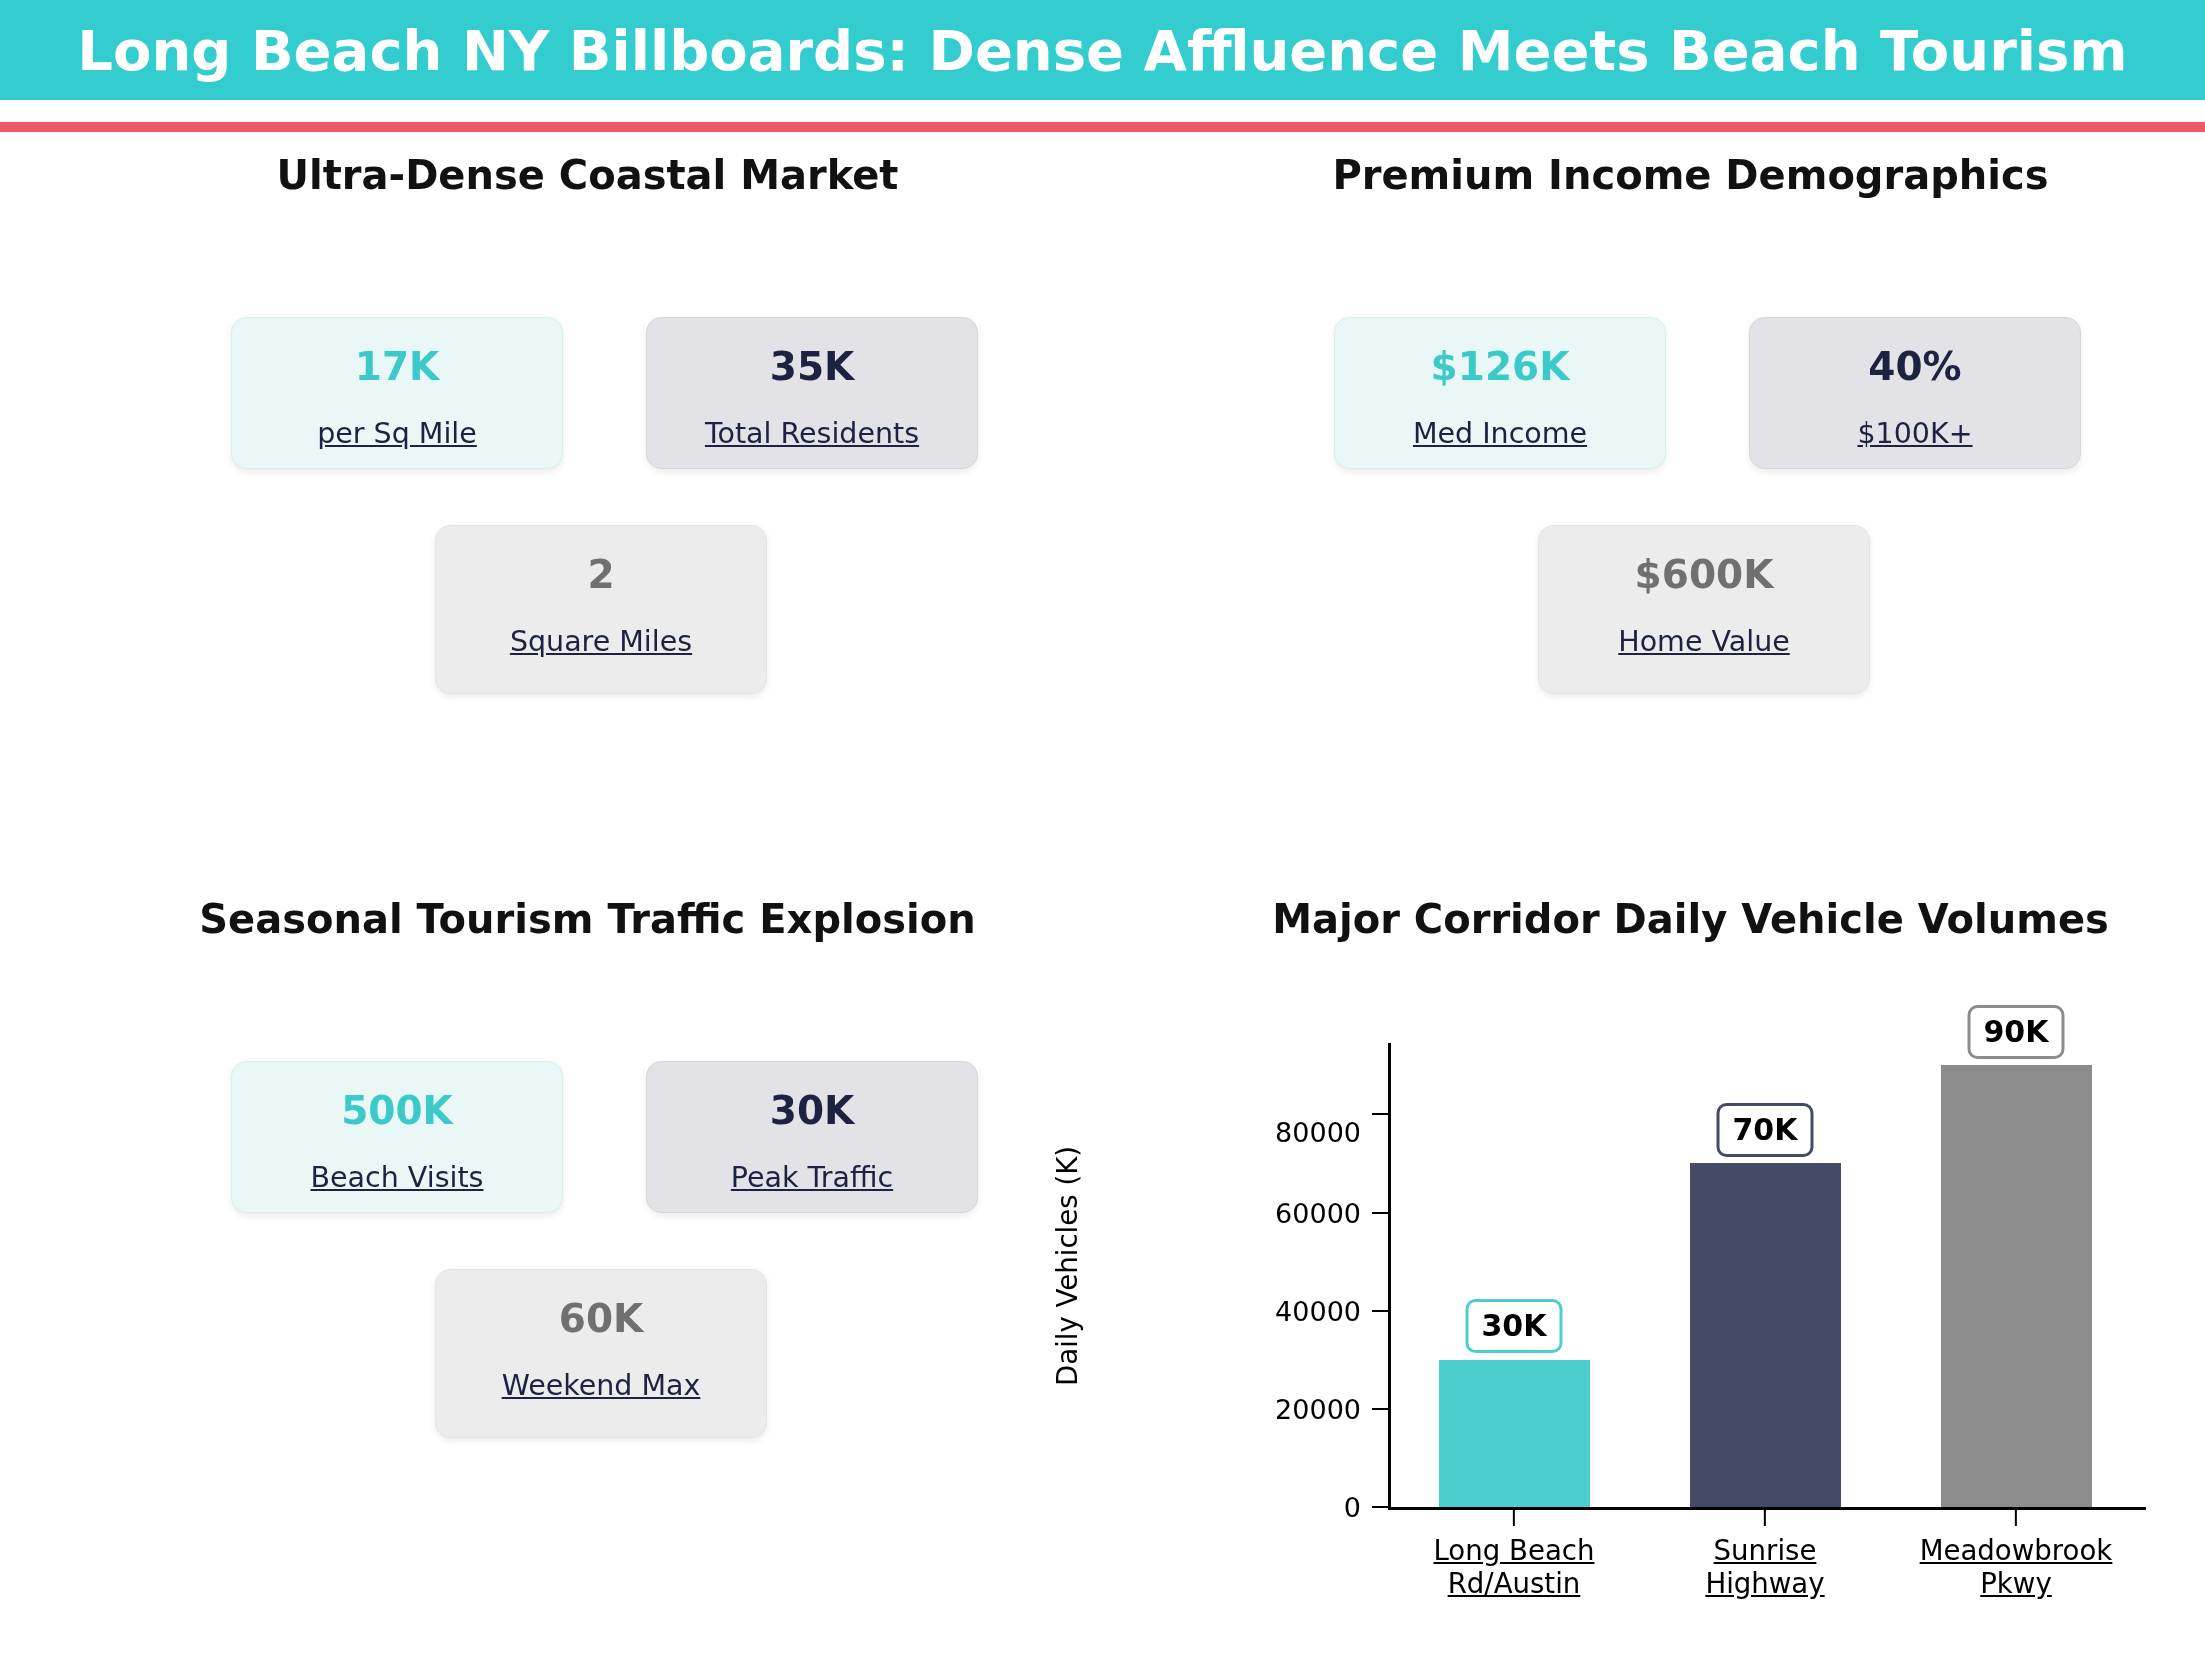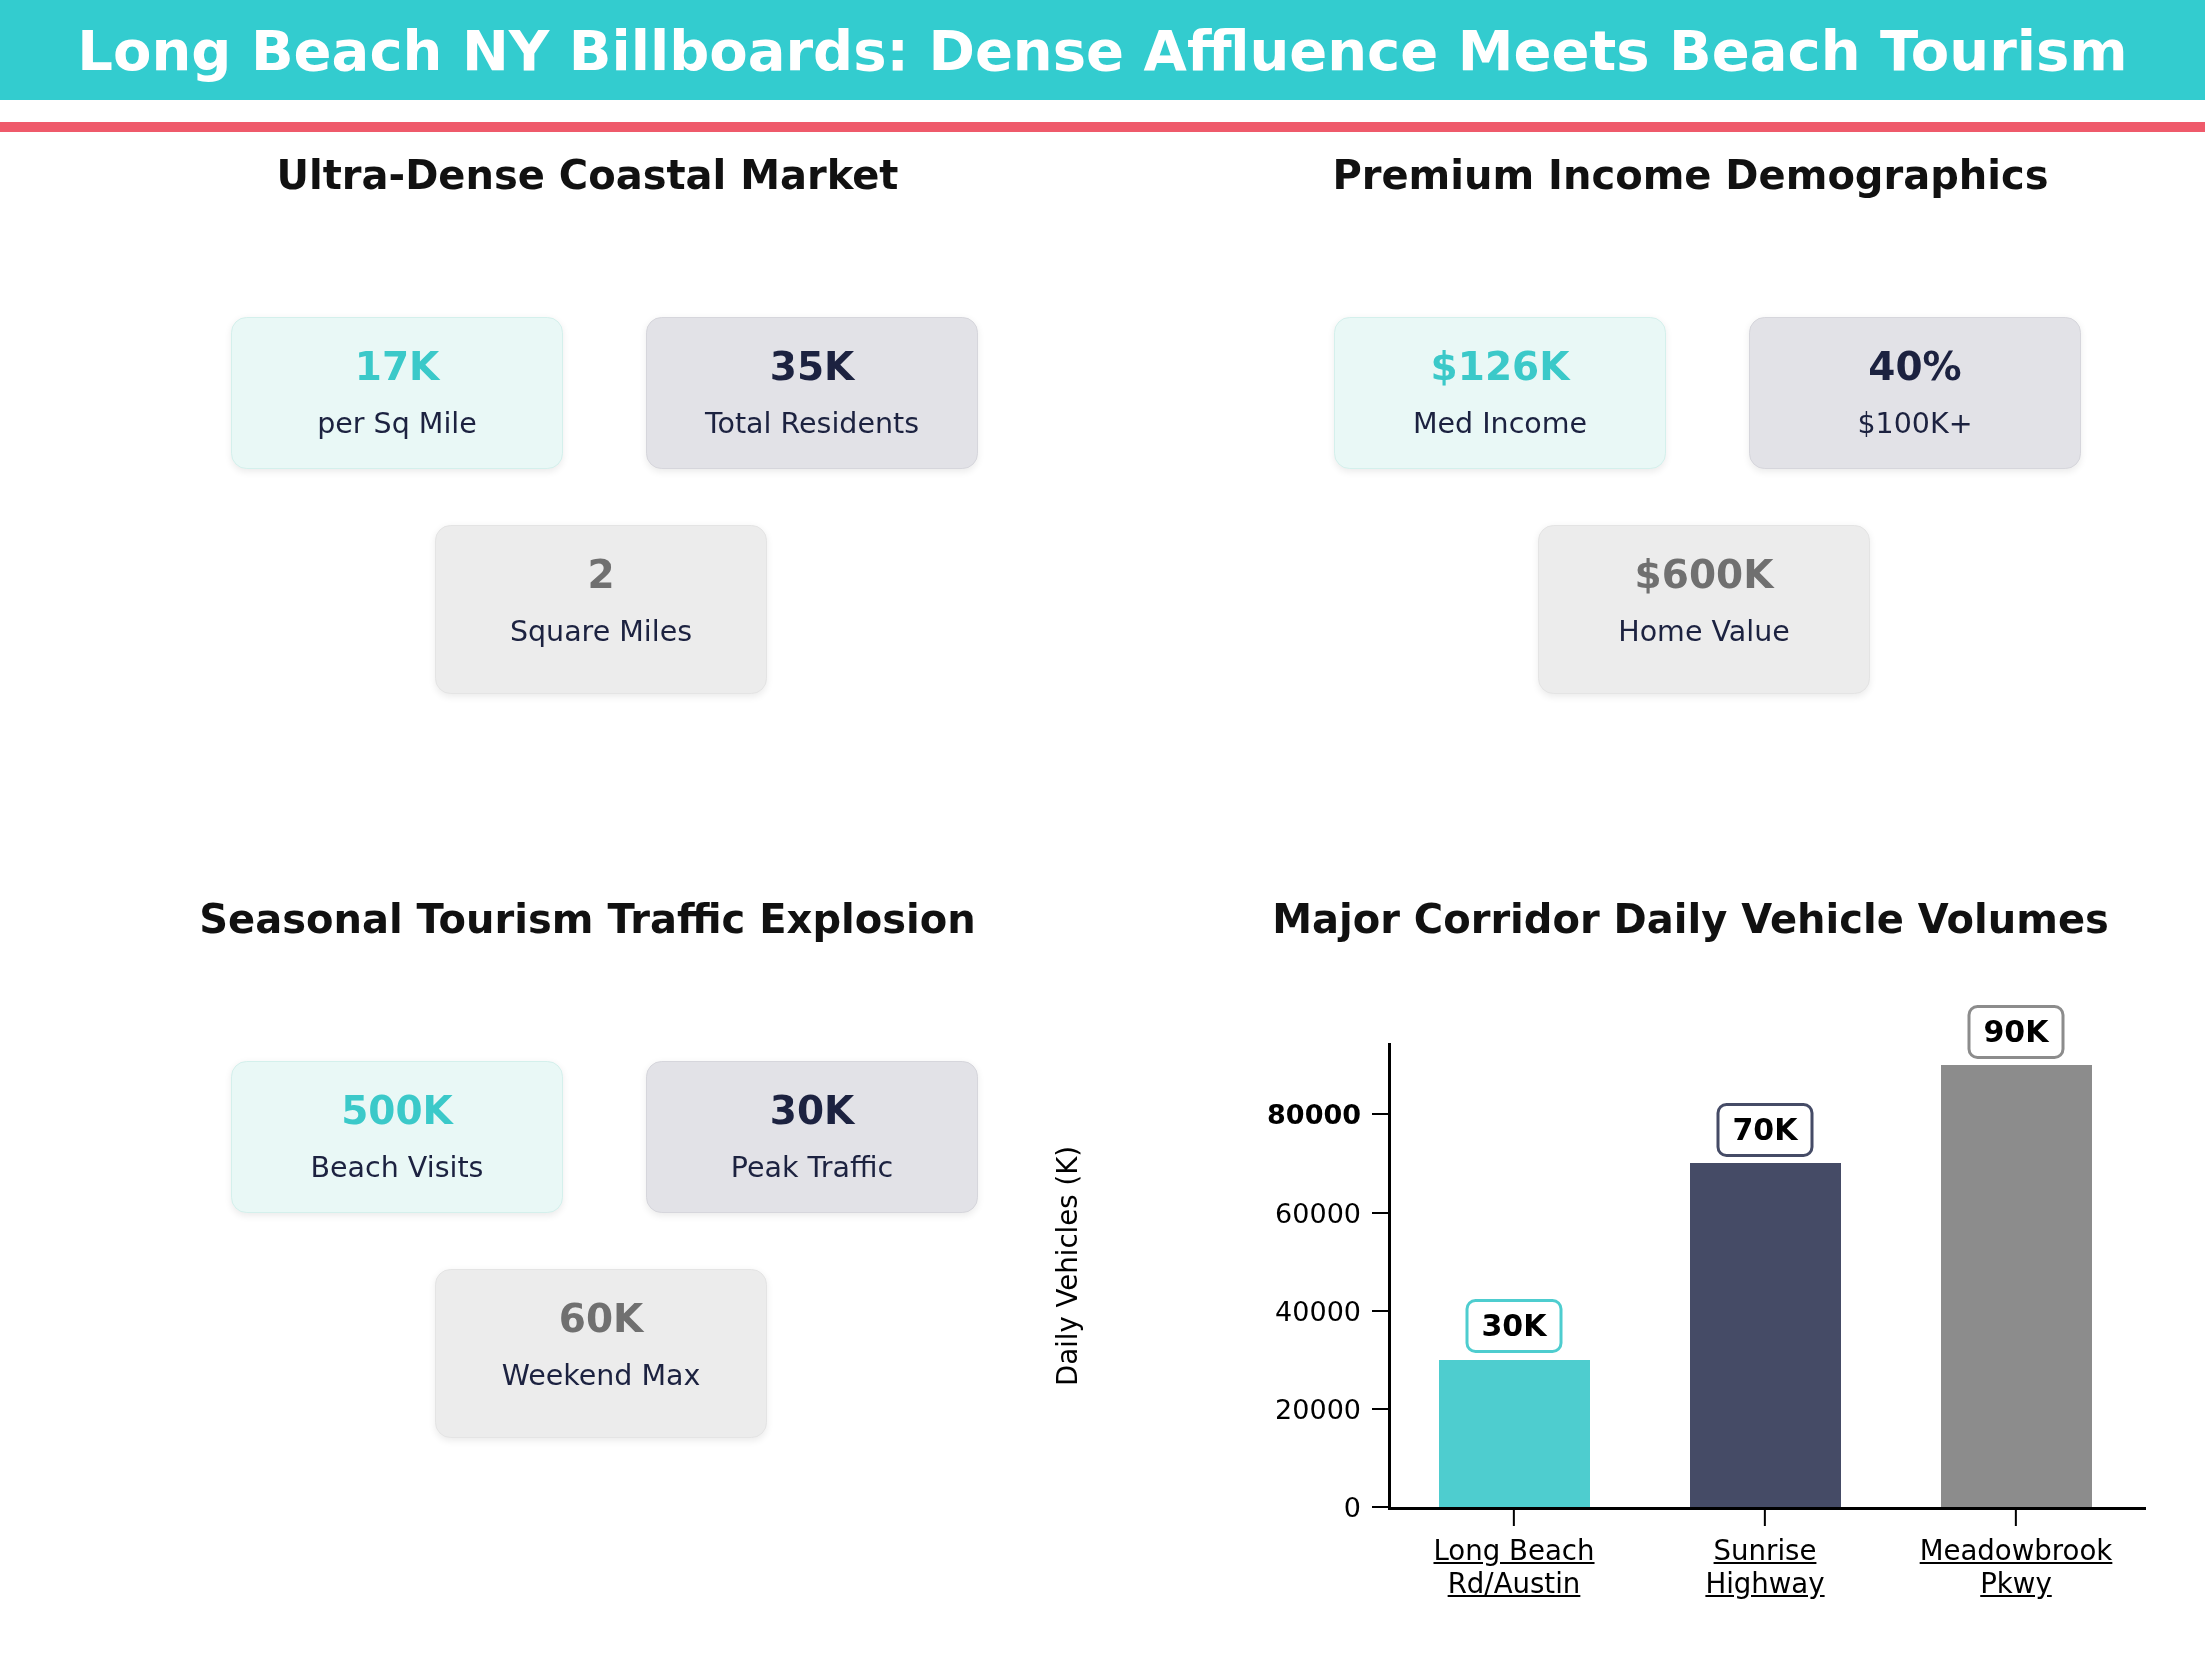--- a/index.html
+++ b/index.html
@@ -90,21 +90,21 @@
     background:#ececec;
     border:1.4px solid #e4e4e4;
   }
   .card.light .card-value{color:#707070;}
 
   
   .card.row1{ width:332px; height:152px; top:165px; padding-top:28.5px;}
   .card.row1.left { left:231px;}
   .card.row1.right{ left:646px;}
   .card.row2{ width:332px; height:169px; top:373px; padding-top:28.5px; left:435px;}
-  .card .card-label{margin-top:24px;}
+  .card .card-label{margin-top:34px;text-decoration:underline;}
 
   
   #chart-wrap{
     position:absolute;
     left:74px; top:138px;
     width:1011px; height:565px;
   }
   #plot-area{
     position:absolute;
     left:211px; top:9.2px;
@@ -257,21 +257,21 @@
     <div id="plot-area"></div>
   <div class="y-tick" style="top: 472px; left: 195px; width: 16.5px;"></div>
       <div class="y-tick-label" style="position: absolute; left: 0px; width: 184px; top: 473px;">0</div>
       <div class="y-tick" style="top: 374px; left: 195px; width: 16.5px;"></div>
       <div class="y-tick-label" style="position: absolute; left: 0px; width: 184px; top: 375px;">20000</div>
       <div class="y-tick" style="top: 276px; left: 195px; width: 16.5px;"></div>
       <div class="y-tick-label" style="position: absolute; left: 0px; width: 184px; top: 277px;">40000</div>
       <div class="y-tick" style="top: 178px; left: 195px; width: 16.5px;"></div>
       <div class="y-tick-label" style="position: absolute; left: 0px; width: 184px; top: 179px;">60000</div>
       <div class="y-tick" style="top: 79px; left: 195px; width: 16.5px;"></div>
-      <div class="y-tick-label" style="position: absolute; left: 0px; width: 184px; top: 80px; font-weight: bold;">80000</div>
+      <div class="y-tick-label" style="position: absolute; left: 0px; width: 184px; top: 98px;">80000</div>
       <div class="bar" style="position: absolute; left: 262px; top: 326px; width: 151px; height: 147px; background: rgb(78, 205, 207);"></div>
       <div class="bar-label-box" style="left: 337px; top: 265px; border: 3.2px solid rgb(78, 205, 207);">30K</div>
       <div class="x-tick" style="left: 337px;"></div>
       <div class="x-tick-label" style="left: 337px;">Long Beach
 Rd/Austin</div>
       <div class="bar" style="position: absolute; left: 513px; top: 129px; width: 151px; height: 344px; background: rgb(69, 75, 102);"></div>
       <div class="bar-label-box" style="left: 588px; top: 69px; border: 3.2px solid rgb(69, 75, 102);">70K</div>
       <div class="x-tick" style="left: 588px;"></div>
       <div class="x-tick-label" style="left: 588px;">Sunrise
 Highway</div>

